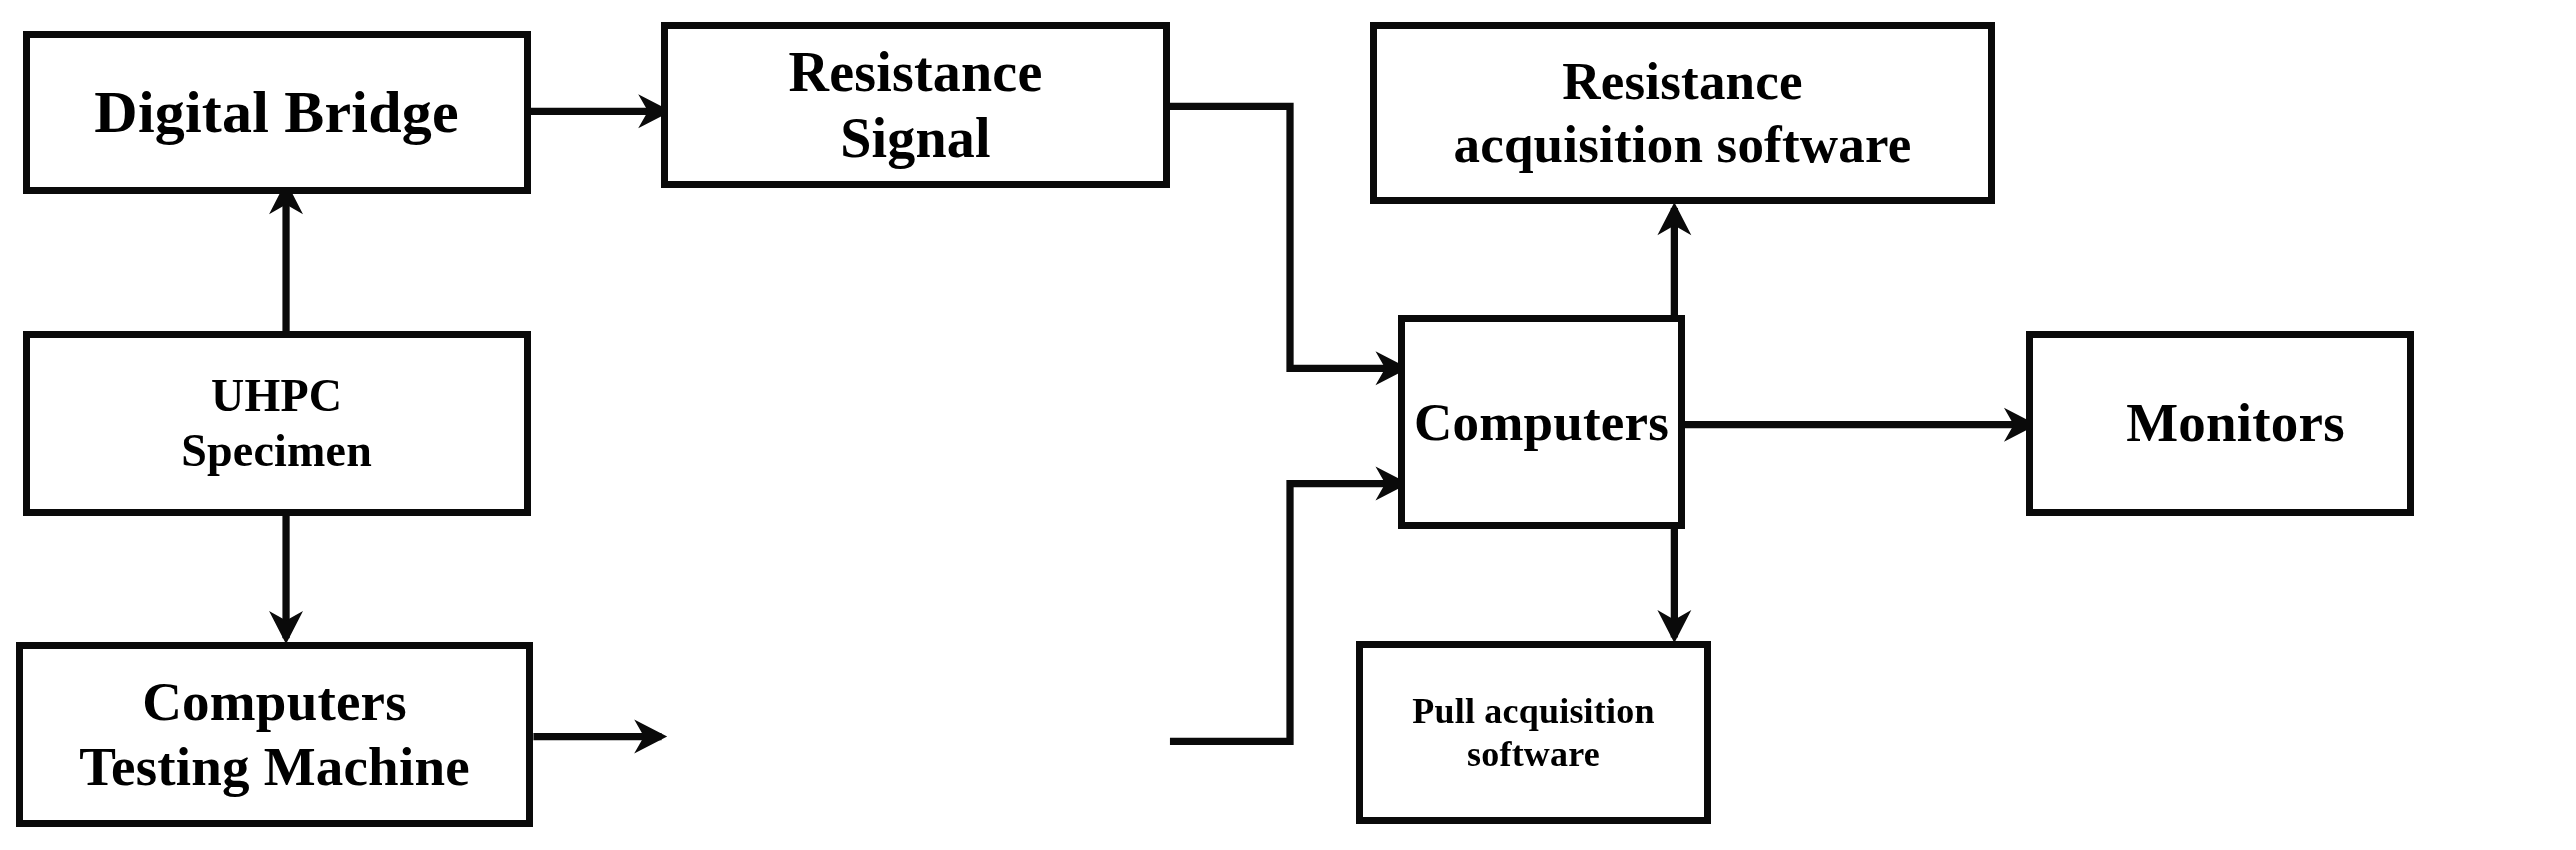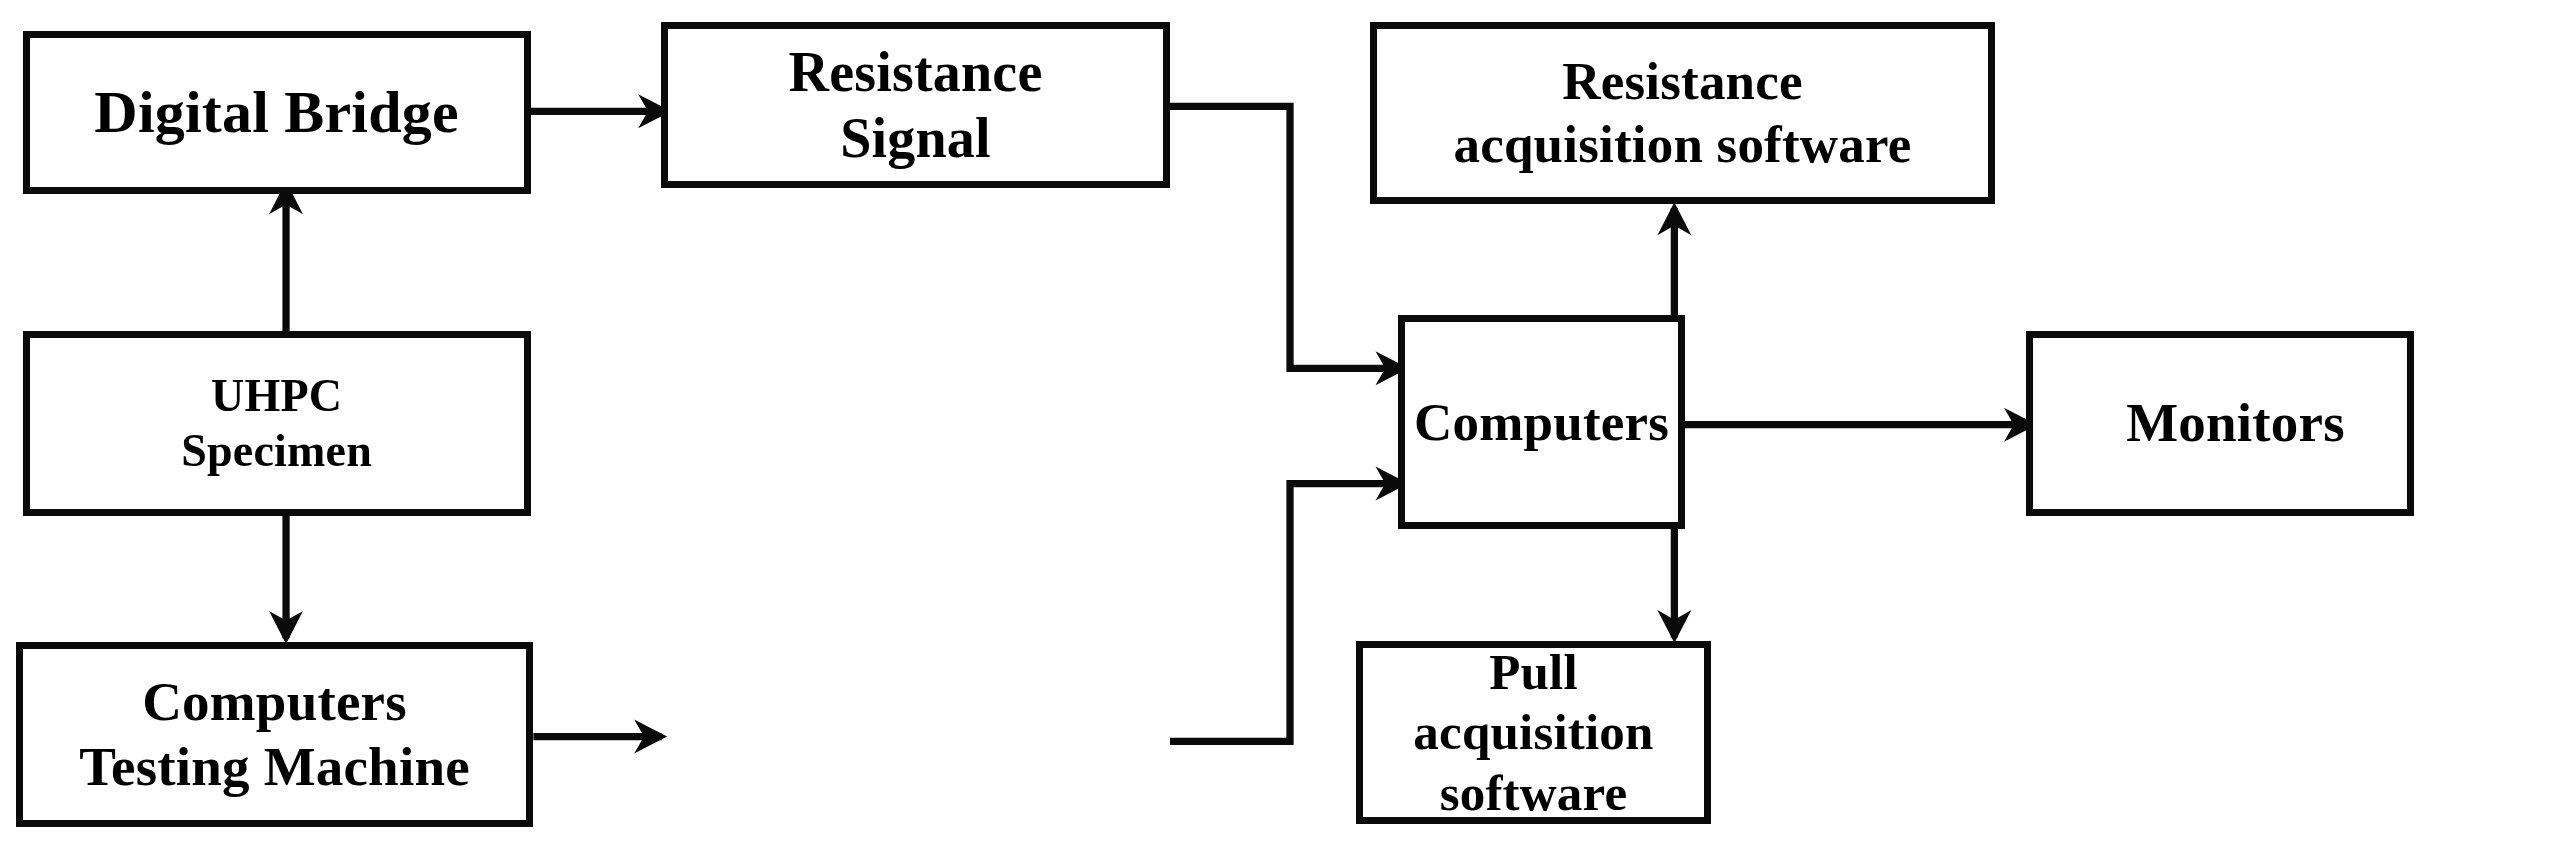--- a/index.html
+++ b/index.html
@@ -53,21 +53,21 @@
   #node-pull-software        { left: 1356px; top: 641px; width: 355px; height: 183px; }
 
   #node-digital-bridge      .label { font-size: 60px; }
   #node-resistance-signal   .label { font-size: 56px; }
   #node-resistance-software .label { font-size: 53px; }
   #node-uhpc-specimen       .label { font-size: 46px; }
   #node-computers           .label { font-size: 53px; }
   #node-monitors            .label { font-size: 55px; }
   #node-testing-machine     .label { font-size: 55px; }
   #node-force-signal        .label { font-size: 56px; }
-  #node-pull-software       .label { font-size: 51px; font-family: Liberation Serif, serif; }
+  #node-pull-software       .label { font-size: 36px; font-family: Liberation Serif, serif; }
 </style>
 </head>
 <body>
 
 <div id="stage">
 
   <svg id="wires" viewBox="0 0 3197 1056" width="2576" height="851" xmlns="http://www.w3.org/2000/svg">
     <defs>
       <marker id="ah" viewBox="0 0 12 12" refX="9.2" refY="6" markerWidth="5.2" markerHeight="5.2" orient="auto-start-reverse" markerUnits="strokeWidth">
         <path d="M 0.5 0.6 L 11 6 L 0.5 11.4 L 3.6 6 Z" fill="#0a0a0a"></path>

